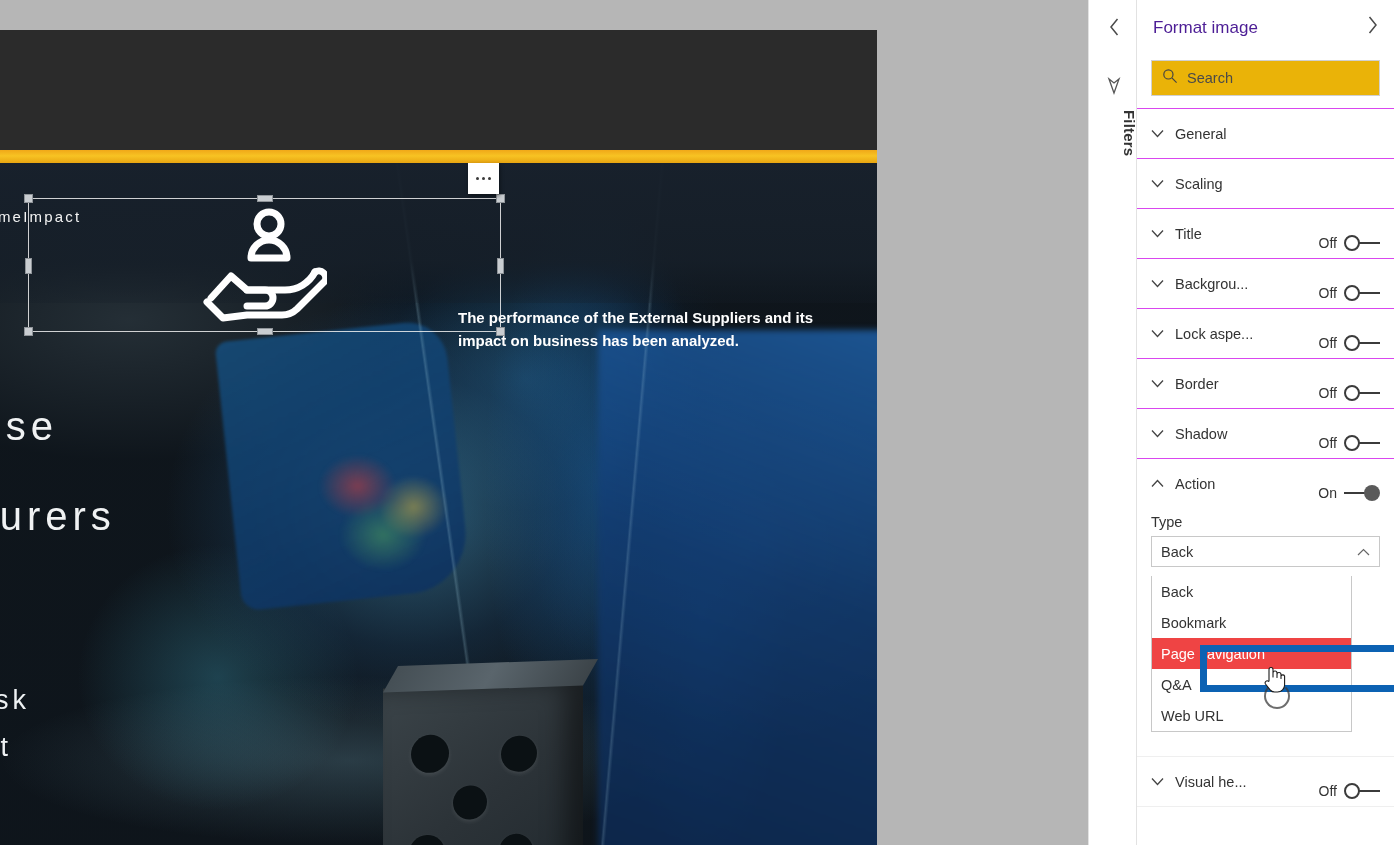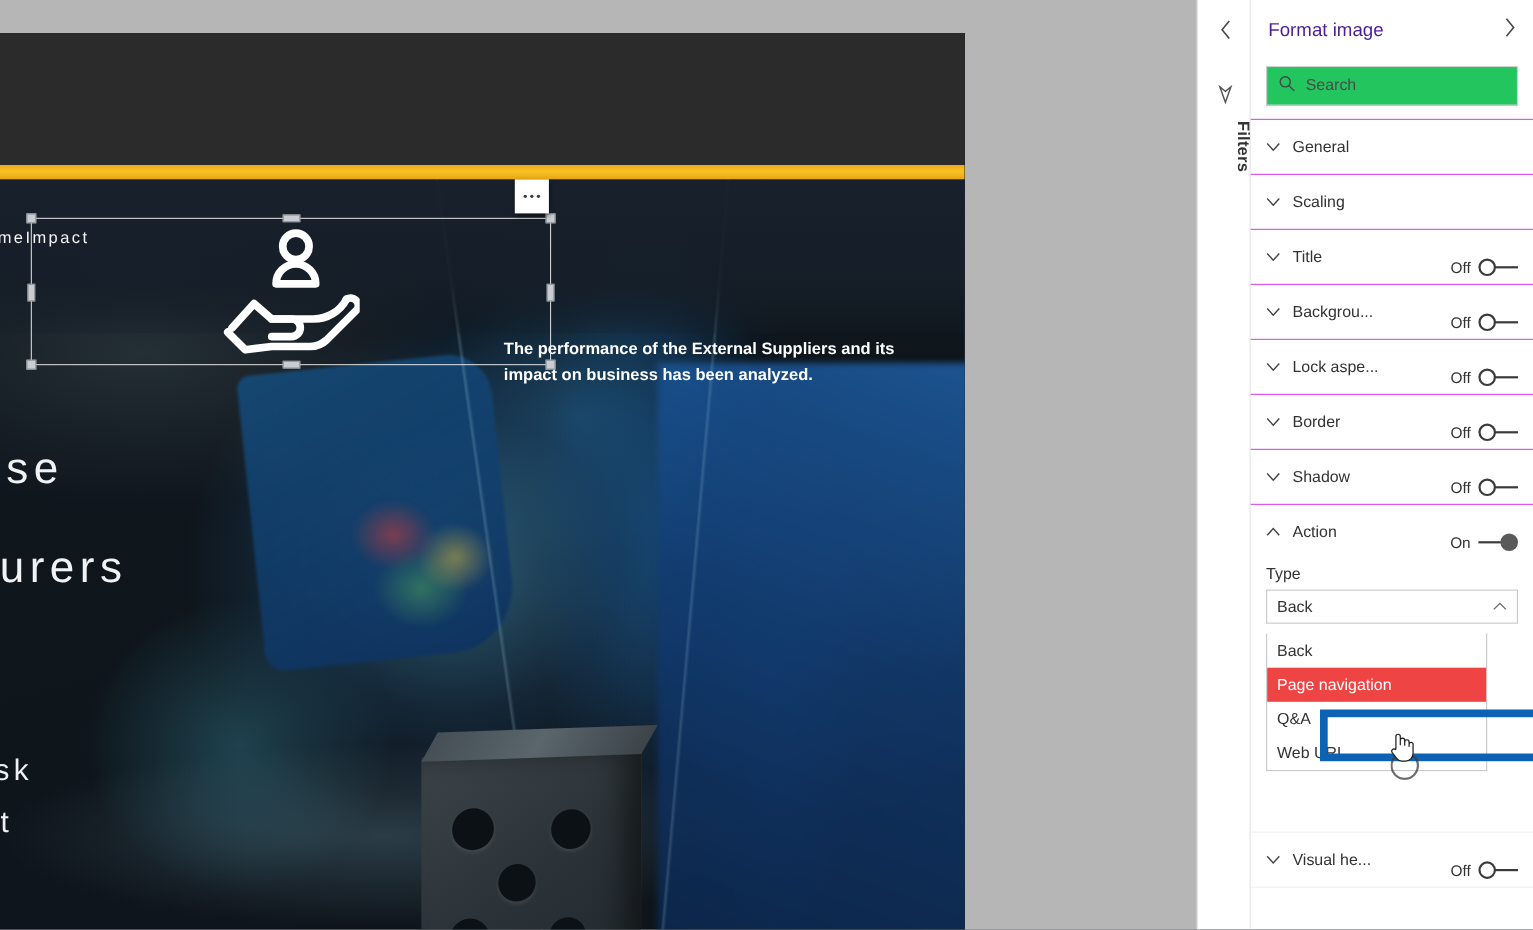--- a/index.html
+++ b/index.html
@@ -185,21 +185,21 @@
   }
   .pane-header {
     position:relative; height:56px;
     display:flex; align-items:center;
   }
   .pane-title { font-size:17px; color:#4c1d95; margin-left:16px; font-weight:400; }
   .pane-expand { position:absolute; right:16px; top:16px; cursor:pointer; }
 
   .search-wrap { padding: 4px 14px 12px 14px; }
   .search-box {
-    height:36px; border:1px solid #d0d0d0; background:#22c55e;
+    height:36px; border:1px solid #d0d0d0; background:#eab308;
     display:flex; align-items:center; padding:0 10px; gap:9px;
   }
   .search-text { font-size:14.5px; color:#4a4a4a; }
 
   .section-row {
     height:50px; border-top:1px solid #d946ef;
     display:flex; align-items:center; padding:0 14px; cursor:pointer;
     position:relative;
   }
   .section-row .chev { width:18px; flex:0 0 18px; display:flex; align-items:center; }
@@ -479,20 +479,21 @@
         <span class="combo-value">Back</span>
         <span>
           <svg width="13" height="9" viewBox="0 0 13 9" fill="none" stroke="#666" stroke-width="1.2">
               <path d="M1 7 L6.5 1.5 L12 7"></path>
             </svg>
         </span>
       </div>
 
       <div class="dropdown">
         <div class="dd-item">Back</div>
+        <div class="dd-item">Bookmark</div>
         <div class="dd-item selected">Page navigation</div>
         <div class="dd-item">Q&amp;A</div>
         <div class="dd-item">Web URL</div>
       </div>
     </div>
 
     <div class="section-row pane-bottom-line" style="position:absolute; left:0; top:756px; width:257px;">
       <span class="chev">
         <svg width="13" height="9" viewBox="0 0 13 9" fill="none" stroke="#444" stroke-width="1.3">
             <path d="M1 1.5 L6.5 7.5 L12 1.5"></path>

